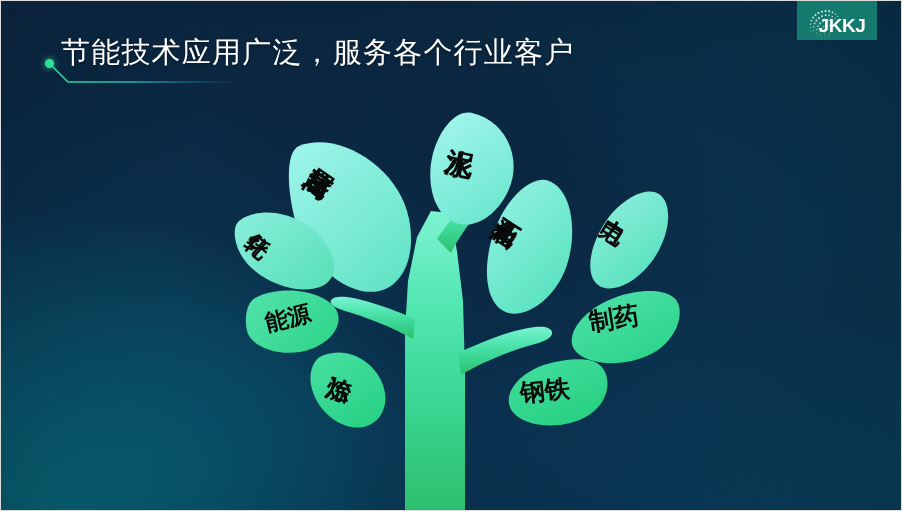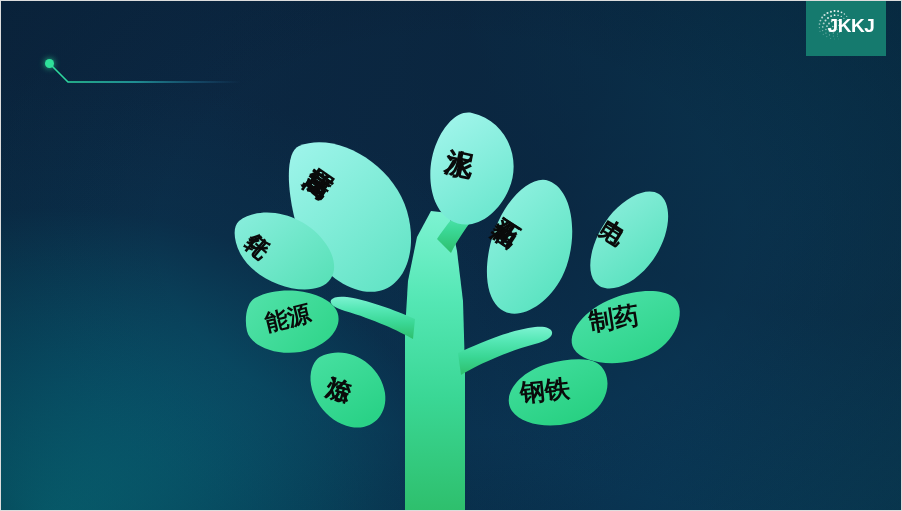--- a/index.html
+++ b/index.html
@@ -80,24 +80,24 @@
     top: 0;
     width: 902px;
     height: 120px;
     z-index: 11;
     pointer-events: none;
   }
 
   
   .logo {
     position: absolute;
-    right: 15px;
+    right: 24px;
     top: 0;
     width: 80px;
-    height: 55px;
+    height: 39px;
     background: #157a6e;
     z-index: 20;
     overflow: hidden;
   }
   .logo svg { display: block; }
 
   
   .tree-svg {
     position: absolute;
     left: 0;
@@ -135,20 +135,23 @@
         <stop offset="45%" stop-color="#2bc8c0" stop-opacity="0.85"></stop>
         <stop offset="80%" stop-color="#2a8fb8" stop-opacity="0.35"></stop>
         <stop offset="100%" stop-color="#2a7fb8" stop-opacity="0"></stop>
       </linearGradient>
     </defs>
     <path d="M 48,62 L 67,81 L 240,81" fill="none" stroke="url(#accGrad)" stroke-width="1.6"></path>
   </svg>
 
   <div class="accent-dot"></div>
 
+  <div class="title-wrap">
+    <div class="title-text">节能技术应用广泛，服务各个行业客户</div>
+  </div>
 
   <div class="logo">
     <svg width="80" height="49" viewBox="0 0 80 49">
       <rect x="0" y="0" width="80" height="49" fill="#157a6e"></rect>
       <g fill="#ffffff" opacity="0.92">
         <circle cx="14.0" cy="30.2" r="0.55" opacity="0.40"></circle>
         <circle cx="13.4" cy="26.6" r="0.70" opacity="0.50"></circle>
         <circle cx="13.5" cy="23.0" r="0.85" opacity="0.60"></circle>
         <circle cx="14.4" cy="19.6" r="0.95" opacity="0.70"></circle>
         <circle cx="16.1" cy="16.6" r="1.00" opacity="0.78"></circle>

